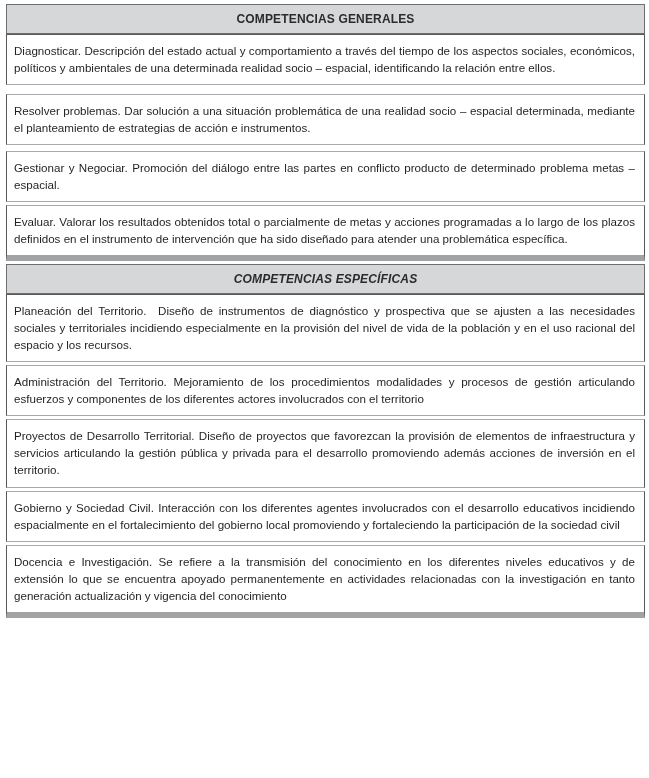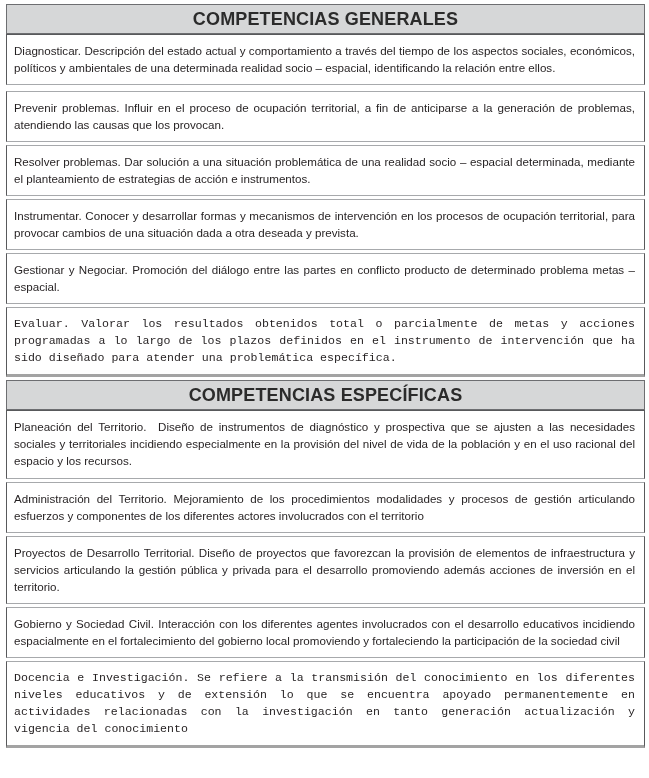--- a/index.html
+++ b/index.html
@@ -27,31 +27,32 @@
   .competency-table {
     width: 639px;
     border-collapse: separate;
     border-spacing: 0 0;
   }
 
   .section-header-row > td {
     background: #d6d7d8;
     border: 1px solid #6d6e71;
     text-align: center;
-    font-size: 18px;
+    font-size: 12px;
     font-weight: bold;
     letter-spacing: 0.15px;
     color: #2b2b2b;
     height: 30px;
     padding: 0 6px;
     box-sizing: border-box;
   }
 
   .section-header-row.second > td {
     border-top: 1px solid #6d6e71;
+    font-style: italic;
   }
 
   .item-row > td {
     background: #ffffff;
     border-left: 1px solid #58595b;
     border-right: 1px solid #58595b;
     border-top: 1px solid #a7a9ac;
     border-bottom: 1px solid #a7a9ac;
     padding: 7px 9px 8px 7px;
     font-size: 11.6px;
@@ -61,22 +62,21 @@
     vertical-align: top;
     color: #231f20;
     box-sizing: border-box;
   }
 
   .item-row.first-of-block > td {
     border-top: 1px solid #58595b;
   }
 
   .item-row.last-of-block > td {
-    border-bottom: 3px solid #a3a3a3;
-    font-family: Liberation Mono, monospace;
+    border-bottom: 6px solid #a3a3a3;
   }
 
   .spacer-row > td {
     height: 3px;
     padding: 0;
     border: none;
     background: #ffffff;
     font-size: 0;
     line-height: 0;
   }
@@ -103,43 +103,33 @@
         </td>
       </tr>
       <tr class="spacer-row">
           <td></td>
         </tr>
 
       <tr class="spacer-row">
           <td></td>
         </tr>
 
-      <tr class="item-row">
-        <td>
-          <span class="item-text">Prevenir problemas. Influir en el proceso de ocupación territorial, a fin de anticiparse a la generación de problemas, atendiendo las causas que los provocan.</span>
-        </td>
-      </tr>
       <tr class="spacer-row">
           <td></td>
         </tr>
 
       <tr class="item-row">
         <td>
           <span class="item-text">Resolver problemas. Dar solución a una situación problemática de una realidad socio – espacial determinada, mediante el planteamiento de estrategias de acción e instrumentos.</span>
         </td>
       </tr>
       <tr class="spacer-row">
           <td></td>
         </tr>
 
-      <tr class="item-row">
-        <td>
-          <span class="item-text">Instrumentar. Conocer y desarrollar formas y mecanismos de intervención en los procesos de ocupación territorial, para provocar cambios de una situación dada a otra deseada y prevista.</span>
-        </td>
-      </tr>
       <tr class="spacer-row">
           <td></td>
         </tr>
 
       <tr class="item-row">
         <td>
           <span class="item-text">Gestionar y Negociar. Promoción del diálogo entre las partes en conflicto producto de determinado problema metas – espacial.</span>
         </td>
       </tr>
       <tr class="spacer-row">

